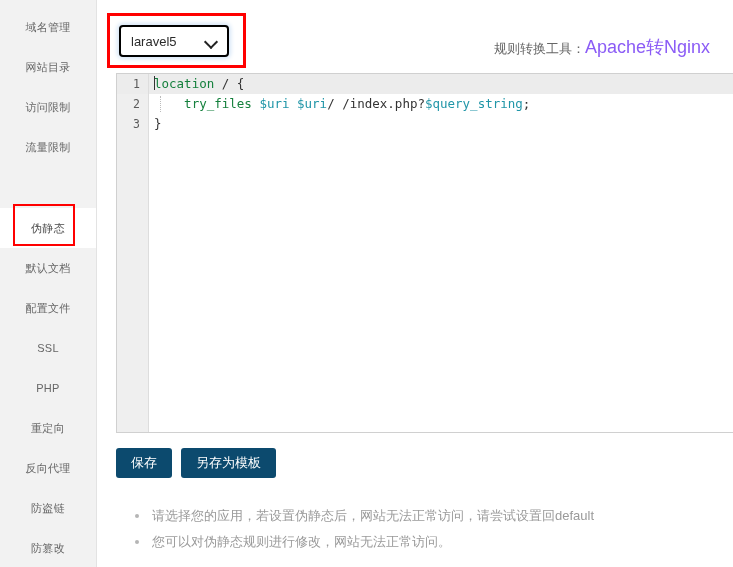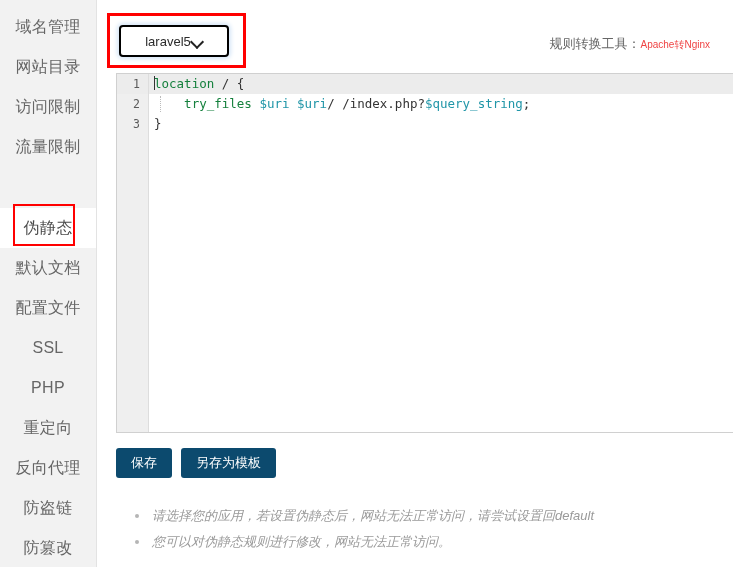--- a/index.html
+++ b/index.html
@@ -26,21 +26,21 @@
     height: 567px;
     background: #f2f2f2;
     border-right: 1px solid #e3e3e3;
     padding-top: 7px;
     position: relative;
   }
   .side-item {
     height: 40px;
     line-height: 40px;
     text-align: center;
-    font-size: 16px;
+    font-size: 11px;
     color: #666666;
     cursor: pointer;
     position: relative;
     white-space: nowrap;
     letter-spacing: 0.3px;
   }
   .side-item.active {
     background: #ffffff;
     color: #4a4a4a;
     margin-top: 41px;
@@ -86,21 +86,21 @@
     border: 2px solid #000000;
     border-radius: 4px;
     background: #ffffff;
     box-shadow: 0 0 4px 2px #d6e6f7;
     display: flex;
     align-items: center;
     padding: 0 8px 0 10px;
     font-size: 13px;
     color: #333333;
     cursor: pointer;
-    justify-content: center;
+    justify-content: space-between;
   }
   .fake-select .sel-value {
     font-size: 13px;
     color: #2b2b2b;
   }
   .chev {
     width: 14px;
     height: 9px;
     display: inline-block;
     position: relative;
@@ -131,24 +131,24 @@
 
   .tool-line {
     position: absolute;
     right: 23px;
     top: 35px;
     font-size: 13px;
     color: #666666;
     white-space: nowrap;
   }
   .tool-line .tool-link {
-    color: #ef4444;
+    color: #8b5cf6;
     text-decoration: none;
     cursor: pointer;
-    font-size: 10px;
+    font-size: 18px;
   }
 
   
   .editor {
     position: absolute;
     left: 19px;
     top: 73px;
     width: 633px;
     height: 360px;
     border: 1px solid #d0d0d0;
@@ -241,21 +241,20 @@
     font-family: "Liberation Sans", "DejaVu Sans", sans-serif;
     line-height: 1.2;
   }
 
   
   .notes {
     position: absolute;
     left: 38px;
     top: 503px;
     list-style: none;
-    font-style: italic;
   }
   .notes li {
     position: relative;
     font-size: 13px;
     color: #9a9a9a;
     line-height: 26px;
     padding-left: 17px;
     white-space: nowrap;
   }
   .notes li::before {

